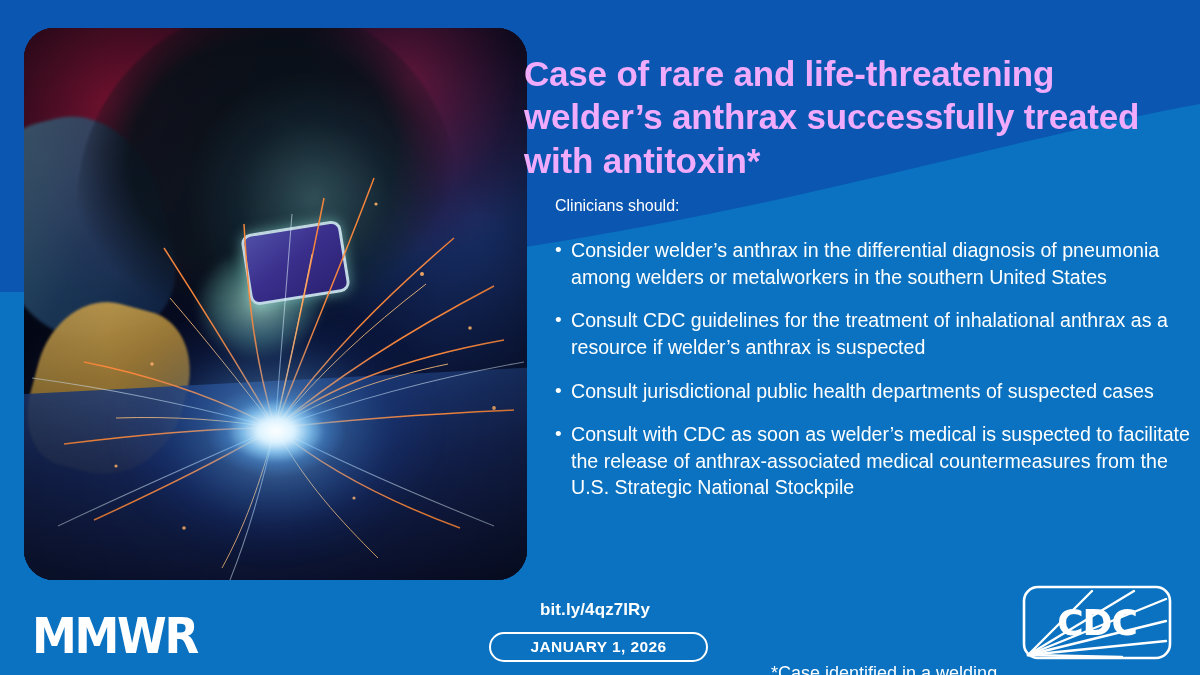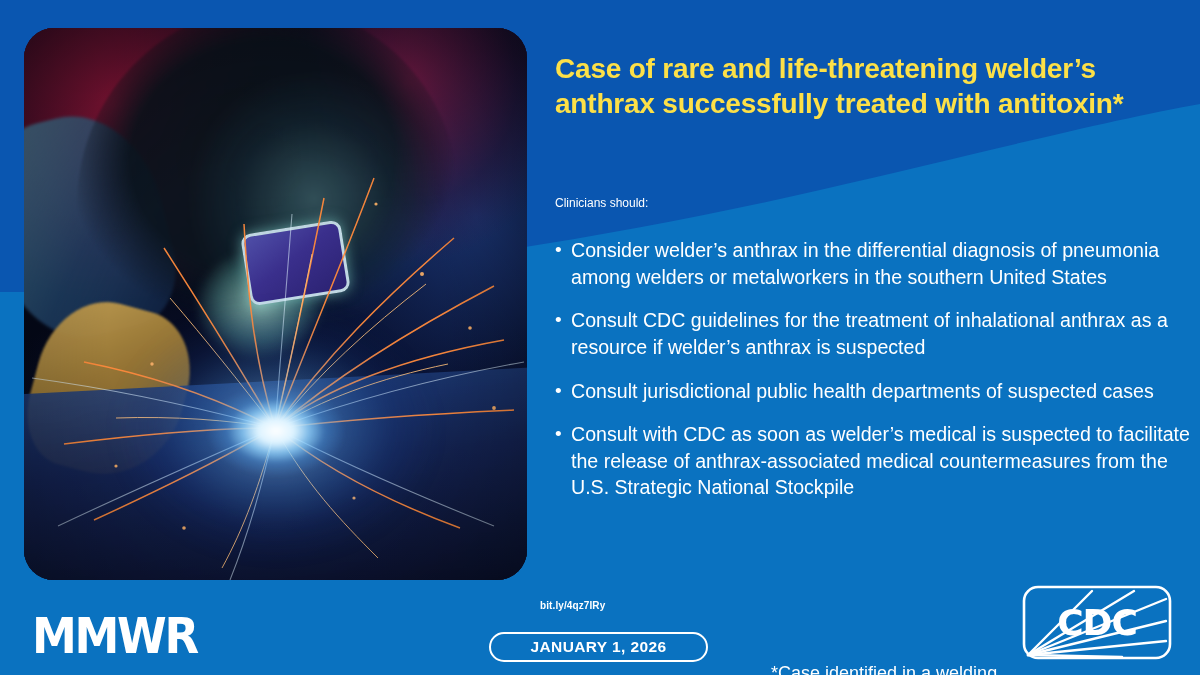--- a/index.html
+++ b/index.html
@@ -90,27 +90,27 @@
     border-radius:50%; filter:blur(10px);
   }
   .ph-sparks { position:absolute; inset:0; }
   .ph-vig {
     position:absolute; inset:0;
     background:radial-gradient(ellipse 74% 70% at 50% 56%, rgba(0,0,0,0) 45%, rgba(0,0,0,.38) 100%);
   }
 
   
   .headline {
-    position:absolute; left:555px; top:52px; width:632px;
-    color:#fde047; font-weight:bold; font-size:28px; line-height:1.24;
+    position:absolute; left:524px; top:52px; width:632px;
+    color:#f0abfc; font-weight:bold; font-size:35px; line-height:1.24;
     letter-spacing:-.2px;
   }
   .lead {
     position:absolute; left:555px; top:196px; width:630px;
-    color:#ffffff; font-size:12px; line-height:1.3;
+    color:#ffffff; font-size:16px; line-height:1.3;
   }
   .bullets {
     position:absolute; left:555px; top:237px; width:636px;
     color:#ffffff; font-size:19.6px; line-height:1.36;
   }
   .bullet { display:flex; margin-bottom:17px; }
   .bullet:last-child { margin-bottom:0; }
   .bullet .dot {
     flex:0 0 16px; line-height:1.36; font-size:19px; color:#ffffff;
   }
@@ -119,21 +119,21 @@
   
   .mmwr {
     position:absolute; left:32px; top:608px;
     color:#ffffff; font-weight:bold; font-size:49px;
     letter-spacing:-2.5px;
     transform:scaleX(.92); transform-origin:left center;
     font-family:"DejaVu Sans", sans-serif;
   }
   .shorturl {
     position:absolute; left:540px; top:600px;
-    color:#ffffff; font-weight:bold; font-size:10px; letter-spacing:.1px;
+    color:#ffffff; font-weight:bold; font-size:17px; letter-spacing:.1px;
   }
   .datepill {
     position:absolute; left:489px; top:632px; width:219px; height:30px;
     border:2px solid #ffffff; border-radius:16px;
     display:flex; align-items:center; justify-content:center;
     color:#ffffff; font-weight:bold; font-size:15.5px; letter-spacing:.4px;text-align:right;
   }
   .footnote {
     position:absolute; left:771px; top:662px; width:230px;
     color:#ffffff; font-size:18px; line-height:1.32;

